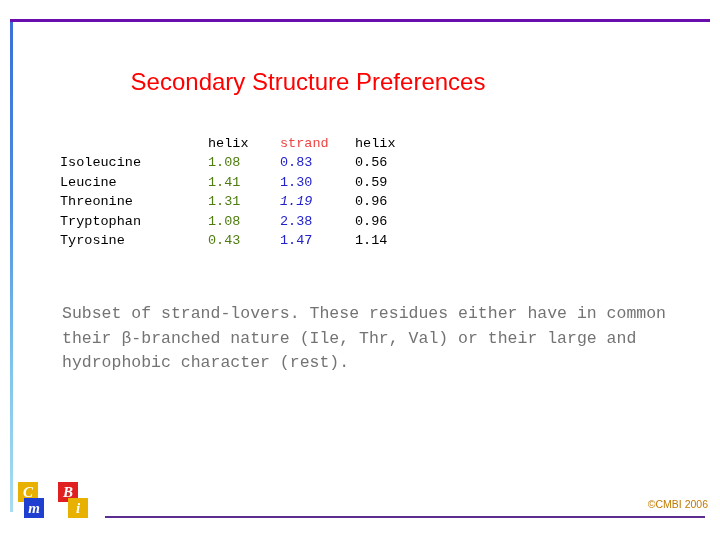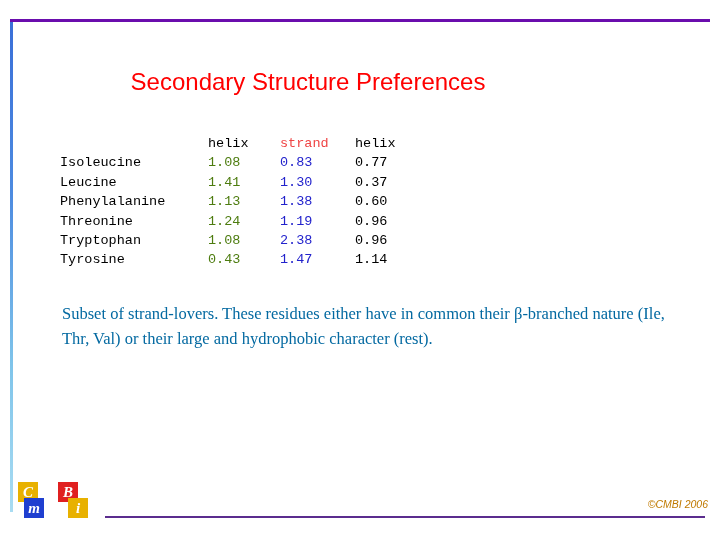--- a/index.html
+++ b/index.html
@@ -72,32 +72,32 @@
     text-align: left;
     font-weight: normal;
     white-space: pre;
   }
   .col-name   { width: 148px; color: #000000; }
   .col-helix  { width: 72px;  color: #4d7c0f; }
   .col-strand { width: 75px;  color: #2222cc; }
   .col-turn   { width: 60px;  color: #000000; }
   th.col-name, th.col-helix, th.col-turn { color: #000000; }
   th.col-strand { color: #ef4444; }
-  .italic-val { }
+  .italic-val { font-style: italic; }
 
   
   .para {
     position: absolute;
     left: 62px;
     top: 302px;
     width: 610px;
     font-size: 16.5px;
     line-height: 24.5px;
-    color: #0369a1;
-    font-family: Liberation Serif, serif;
+    color: #737373;
+    font-family: Liberation Mono, monospace;
   }
 
   
   .logo {
     position: absolute;
     left: 18px;
     top: 482px;
     width: 96px;
     height: 40px;
   }
@@ -115,21 +115,20 @@
   .logo .i  { left: 50px; top: 16px; width: 20px; height: 20px; background: #e8b100; font-size: 15px; line-height: 20px; }
 
   
   .copyright {
     position: absolute;
     right: 12px;
     top: 498px;
     font-size: 10.5px;
     color: #c07a00;
     font-family: "Liberation Sans", sans-serif;
-    font-style: italic;
   }
 </style>
 </head>
 <body>
 
 <div class="top-rule"></div>
 <div class="left-rule"></div>
 <div class="bottom-rule"></div>
 
 <div class="slide-title">Secondary Structure Preferences</div>
@@ -142,37 +141,31 @@
         <th class="col-helix">helix</th>
         <th class="col-strand">strand</th>
         <th class="col-turn">helix</th>
       </tr>
     </thead>
     <tbody id="ss-body">
         <tr>
           <td class="col-name">Isoleucine</td>
           <td class="col-helix">1.08</td>
           <td class="col-strand">0.83</td>
-          <td class="col-turn">0.77</td>
+          <td class="col-turn">0.56</td>
         </tr>
         <tr>
           <td class="col-name">Leucine</td>
           <td class="col-helix">1.41</td>
           <td class="col-strand">1.30</td>
-          <td class="col-turn">0.37</td>
-        </tr>
-        <tr>
-          <td class="col-name">Phenylalanine</td>
-          <td class="col-helix">1.13</td>
-          <td class="col-strand">1.38</td>
-          <td class="col-turn">0.60</td>
+          <td class="col-turn">0.59</td>
         </tr>
         <tr>
           <td class="col-name">Threonine</td>
-          <td class="col-helix">1.24</td>
+          <td class="col-helix">1.31</td>
           <td class="col-strand italic-val">1.19</td>
           <td class="col-turn">0.96</td>
         </tr>
         <tr>
           <td class="col-name">Tryptophan</td>
           <td class="col-helix">1.08</td>
           <td class="col-strand">2.38</td>
           <td class="col-turn">0.96</td>
         </tr>
         <tr>

